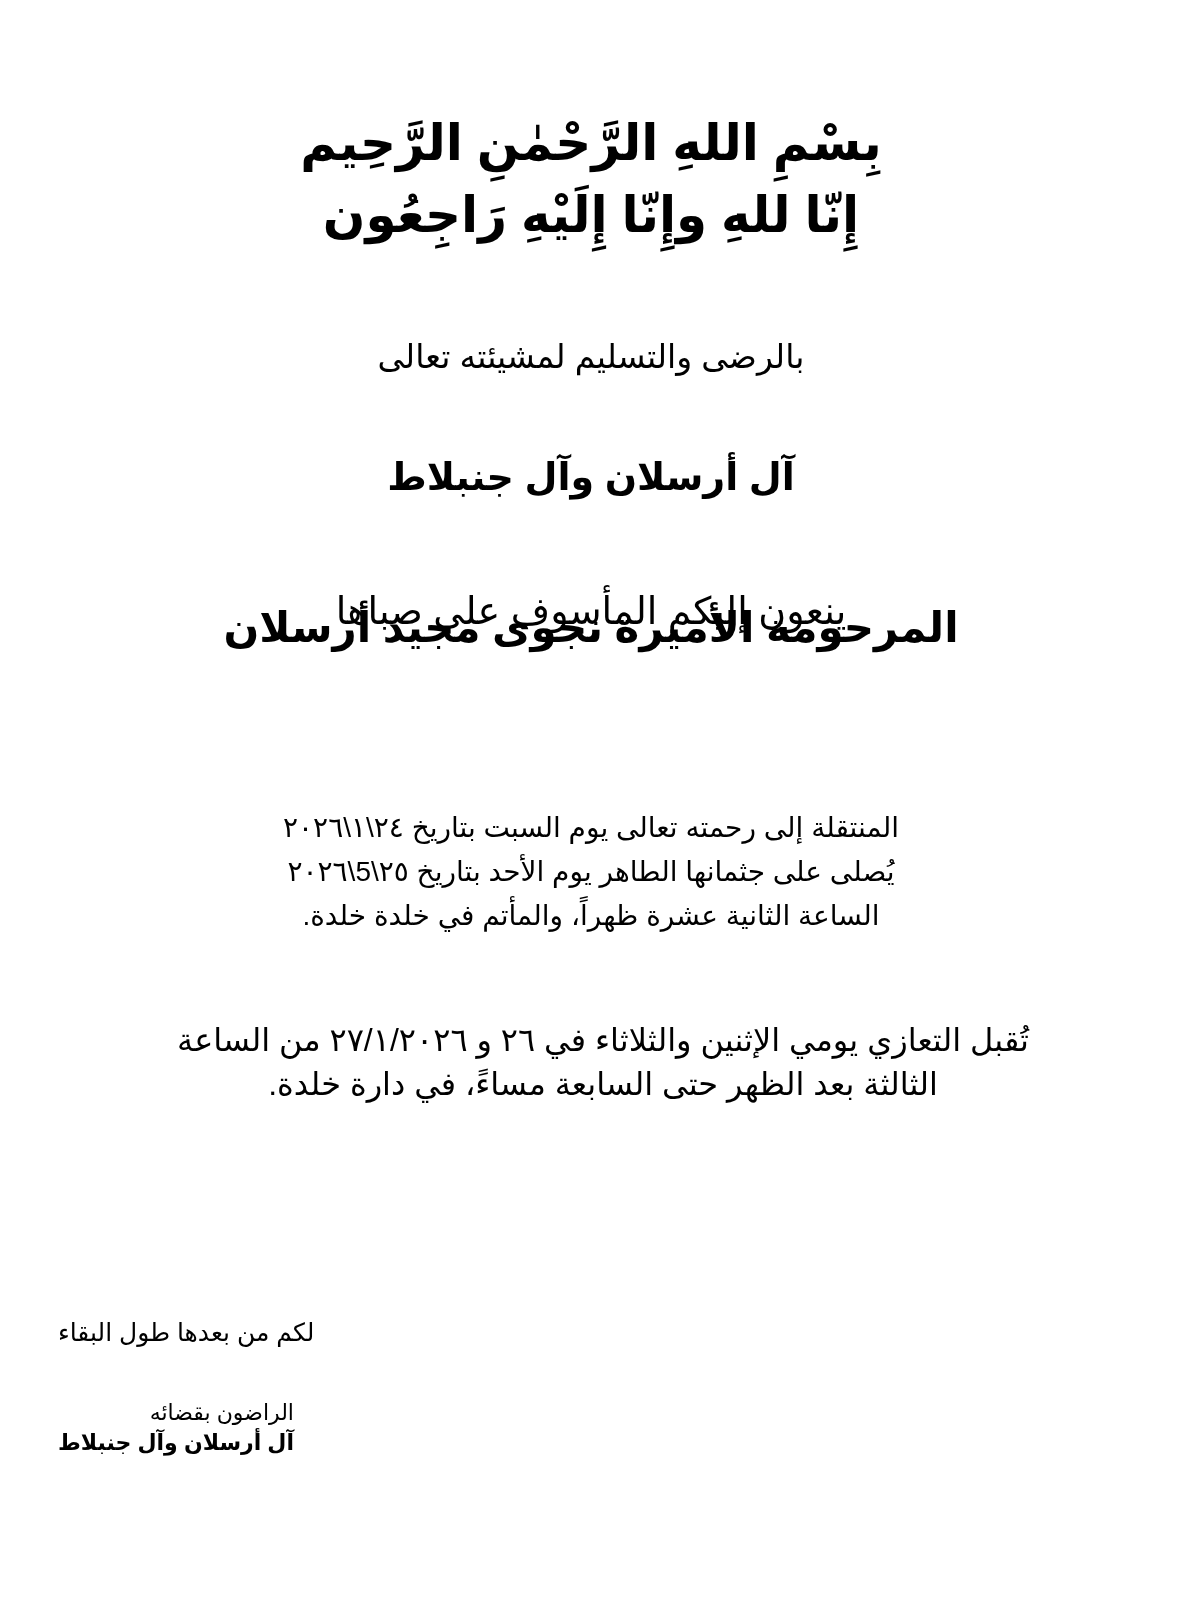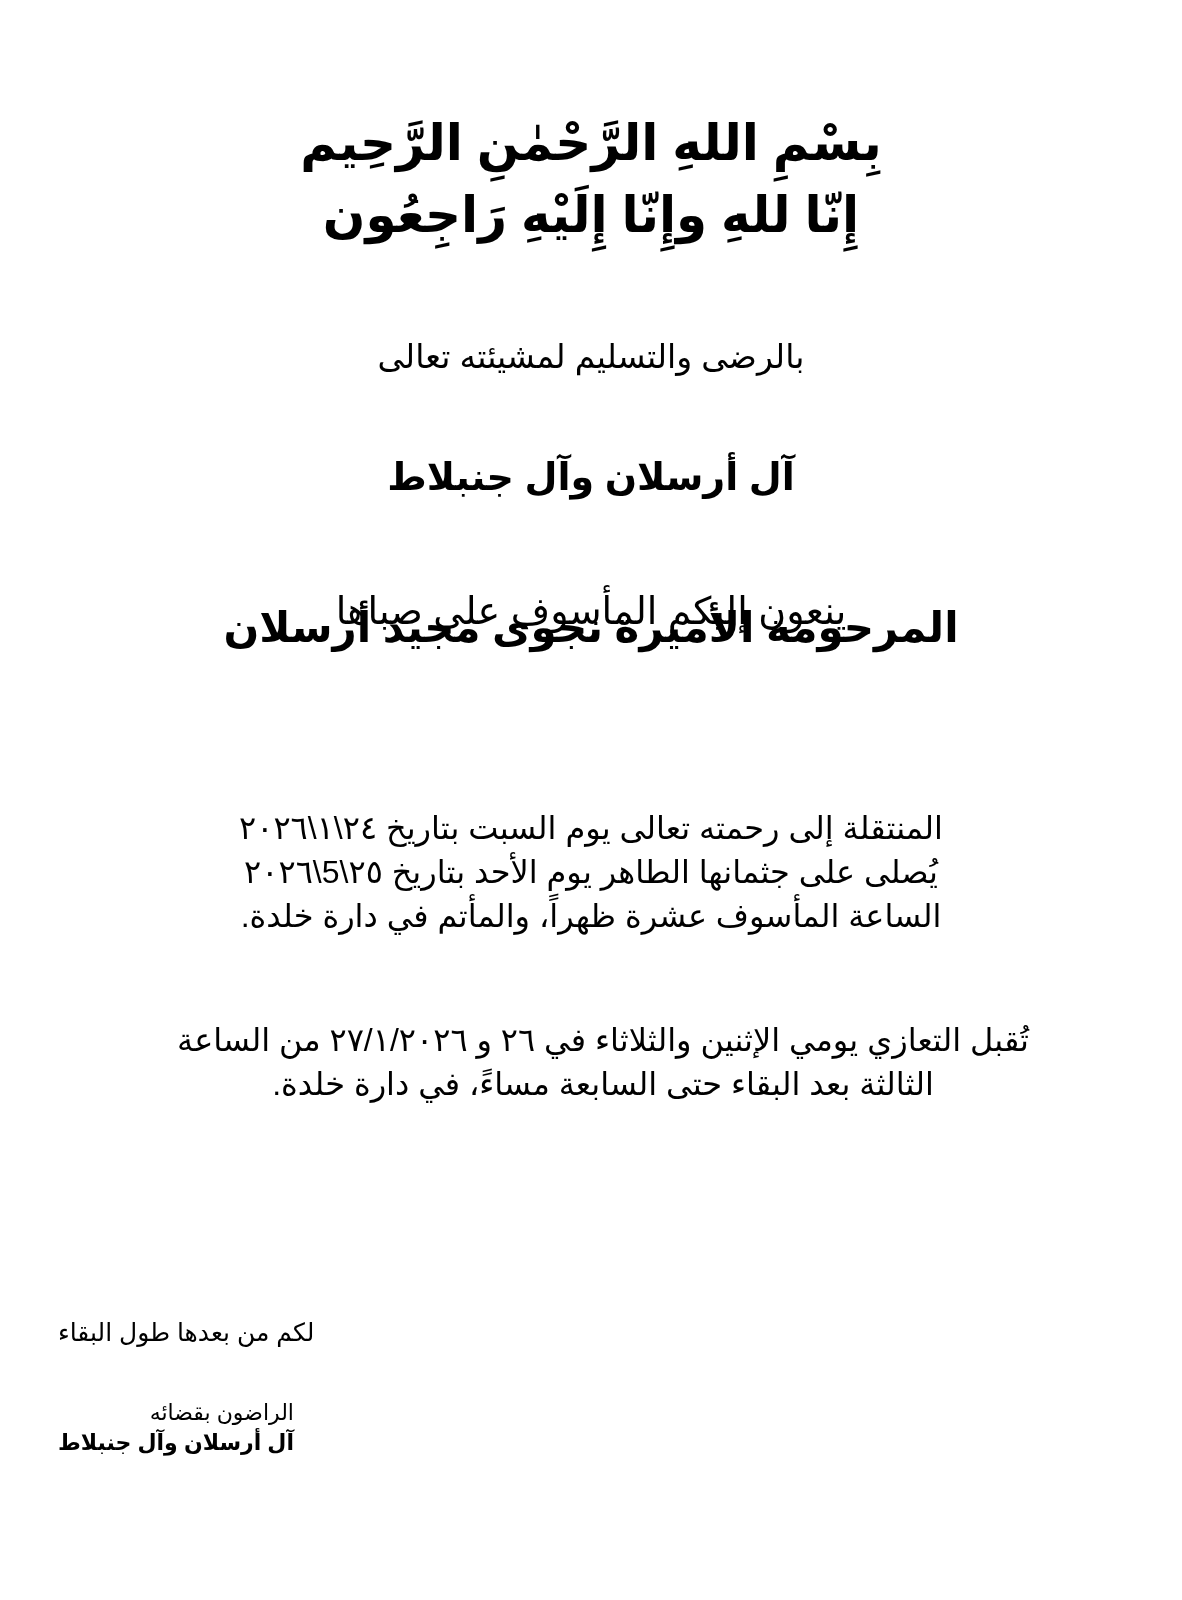--- a/index.html
+++ b/index.html
@@ -52,21 +52,21 @@
       top: 607px;
       font-size: 42px;
       font-weight: bold;
     }
 
     .details {
       position: absolute;
       left: 0;
       right: 0;
       text-align: center;
-      font-size: 32px;
+      font-size: 28px;
       line-height: 44px;
     }
     .details-1 { top: 806px; }
     .details .row { display: block; white-space: nowrap; }
 
     .condolences {
       position: absolute;
       left: 0;
       right: 0;
       top: 1018px;
@@ -108,26 +108,26 @@
   <div class="line acceptance">بالرضى والتسليم لمشيئته تعالى</div>
 
   <div class="line families">آل أرسلان وآل جنبلاط</div>
 
   <div class="line announce">ينعون إليكم المأسوف على صباها</div>
   <div class="line deceased">المرحومة الأميرة نجوى مجيد أرسلان</div>
 
   <div class="details details-1">
     <span class="row">المنتقلة إلى رحمته تعالى يوم السبت بتاريخ ٢٤\١\٢٠٢٦</span>
     <span class="row">يُصلى على جثمانها الطاهر يوم الأحد بتاريخ ٢٥\5\٢٠٢٦</span>
-    <span class="row">الساعة المأسوف عشرة ظهراً، والمأتم في دارة خلدة.</span>
+    <span class="row">الساعة الثانية عشرة ظهراً، والمأتم في خلدة خلدة.</span>
   </div>
 
   <div class="condolences">
     <span class="row">تُقبل التعازي يومي الإثنين والثلاثاء في ٢٦ و ٢٧/١/٢٠٢٦ من الساعة</span>
-    <span class="row">الثالثة بعد البقاء حتى السابعة مساءً، في دارة خلدة.</span>
+    <span class="row">الثالثة بعد الظهر حتى السابعة مساءً، في دارة خلدة.</span>
   </div>
 
   <div class="closing closing-wish">لكم من بعدها طول البقاء</div>
 
   <div class="closing closing-signed">
     <span class="row">الراضون بقضائه</span>
     <span class="row families-sign">آل أرسلان وآل جنبلاط</span>
   </div>
 
 </div>

